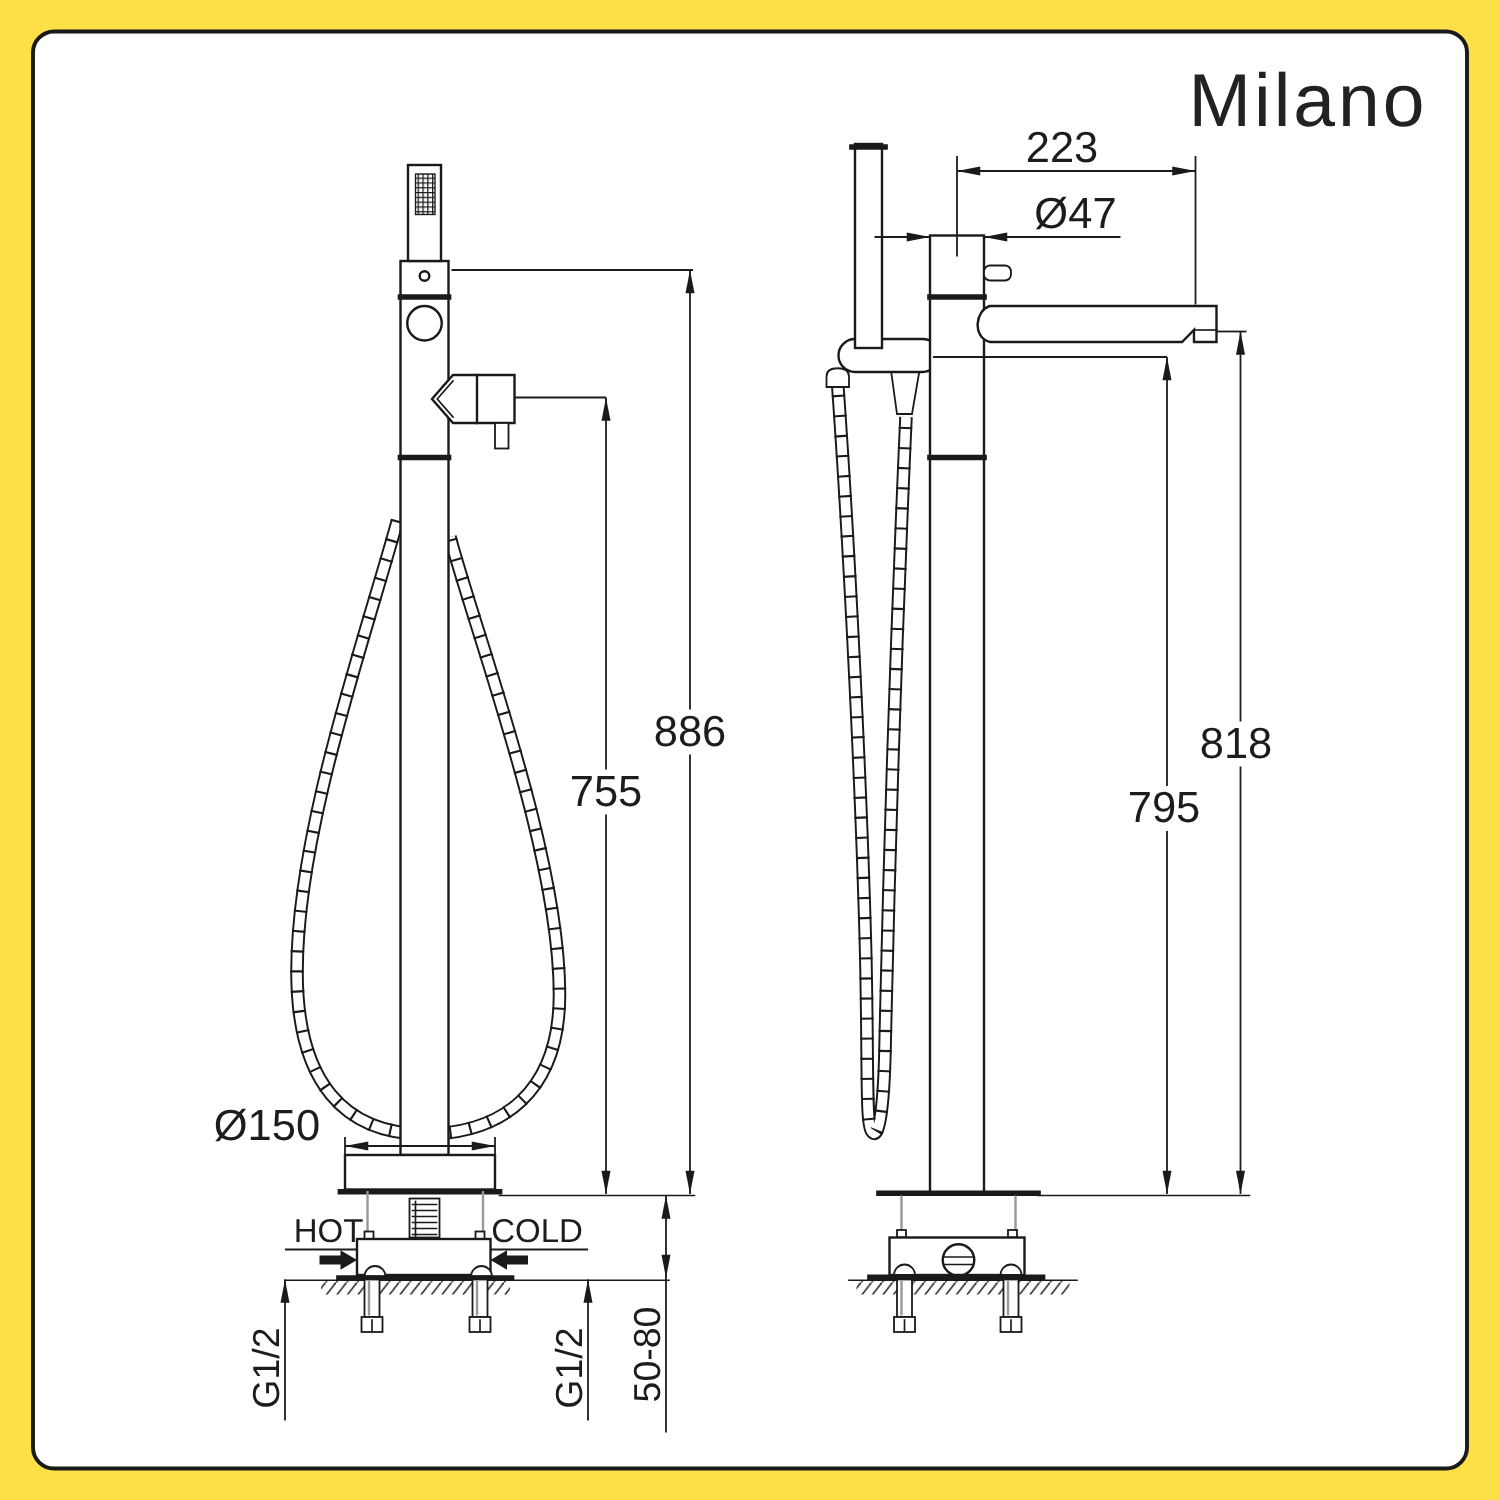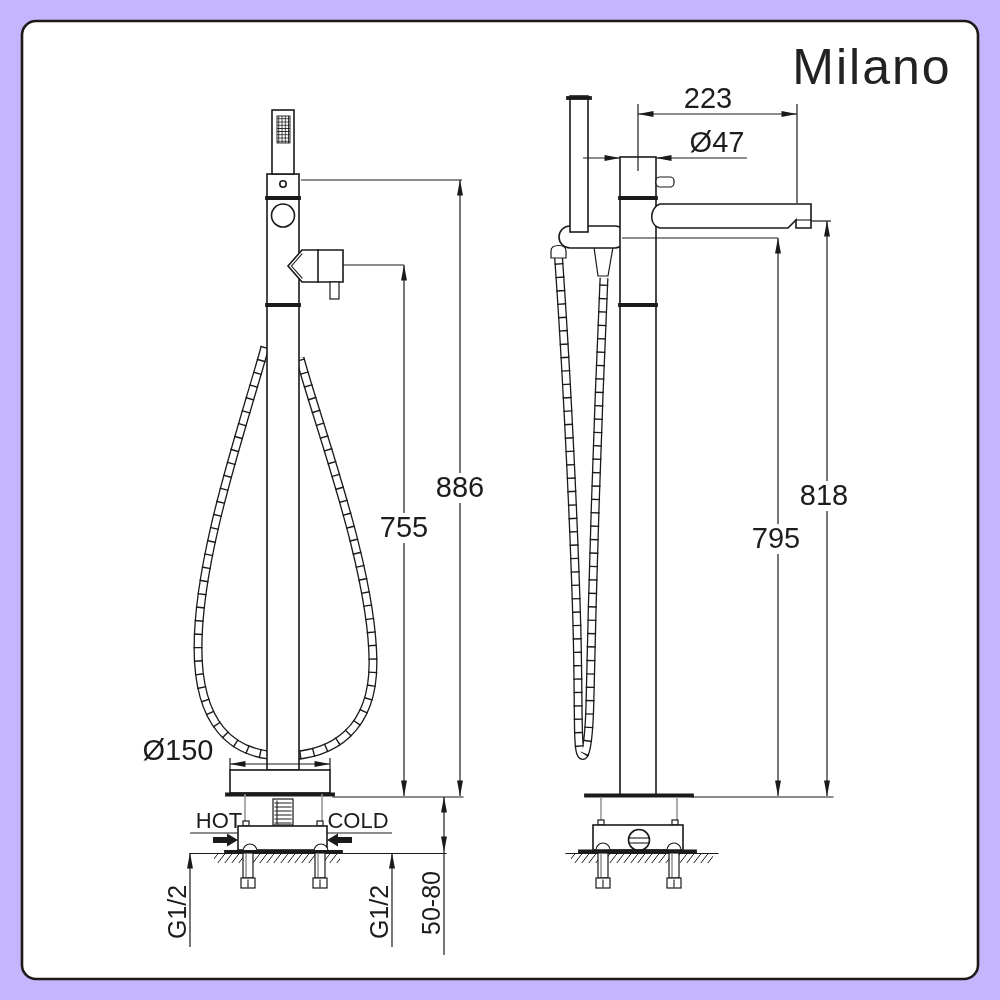--- a/index.html
+++ b/index.html
@@ -1,16 +1,16 @@
 <!DOCTYPE html>
 <html><head>
 <meta charset="utf-8">
 <style>
   html,body{margin:0;padding:0;background:#ffffff;}
-  .stage{width:1000px;height:1000px;position:relative;background:#c4b5fd;}
+  .stage{width:1000px;height:1000px;position:relative;background:#fde047;}
   svg{display:block;}
   text{font-family:"Liberation Sans","DejaVu Sans",sans-serif;fill:#1c1c1e;}
   .brand{font-size:50px;font-weight:200;letter-spacing:2px;fill:#222;}
   .dtxt{font-size:29px;}
   .stxt{font-size:22px;}
   .rtxt{font-size:25px;}
   .ln{stroke:#1a1a1a;stroke-width:1.6;fill:none;stroke-linecap:square;}
   .thin{stroke:#1a1a1a;stroke-width:1.1;fill:none;stroke-linecap:square;}
   .thk{stroke:#1a1a1a;stroke-width:3.8;fill:none;stroke-linecap:square;}
   .dim{stroke:#1c1c1e;stroke-width:1.2;fill:none;stroke-linecap:butt;}

